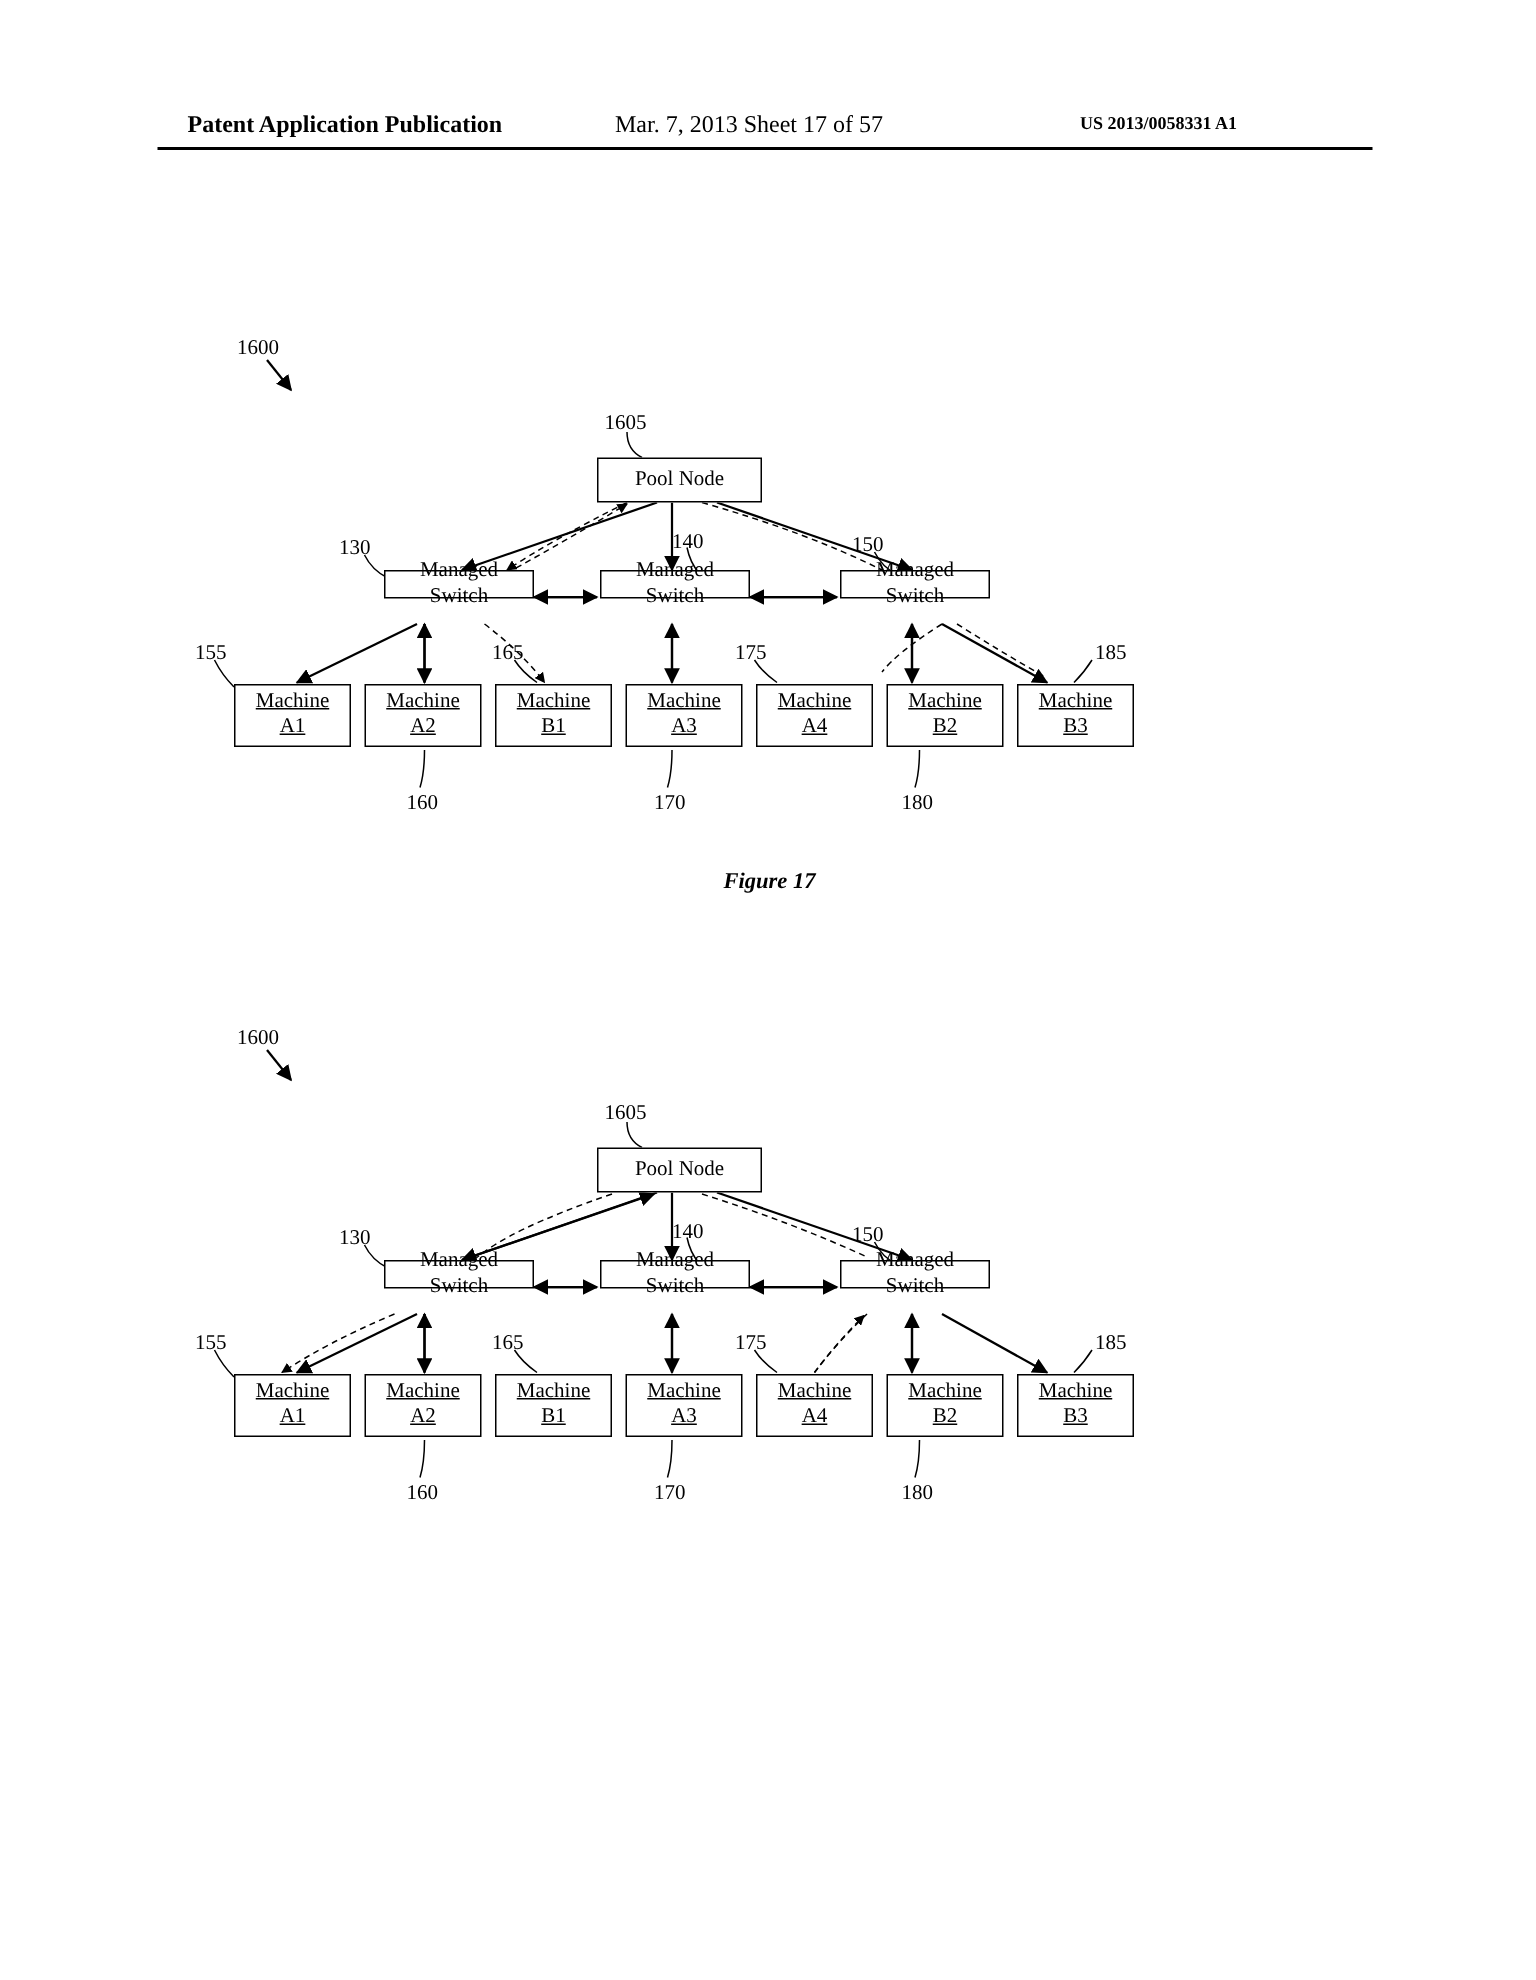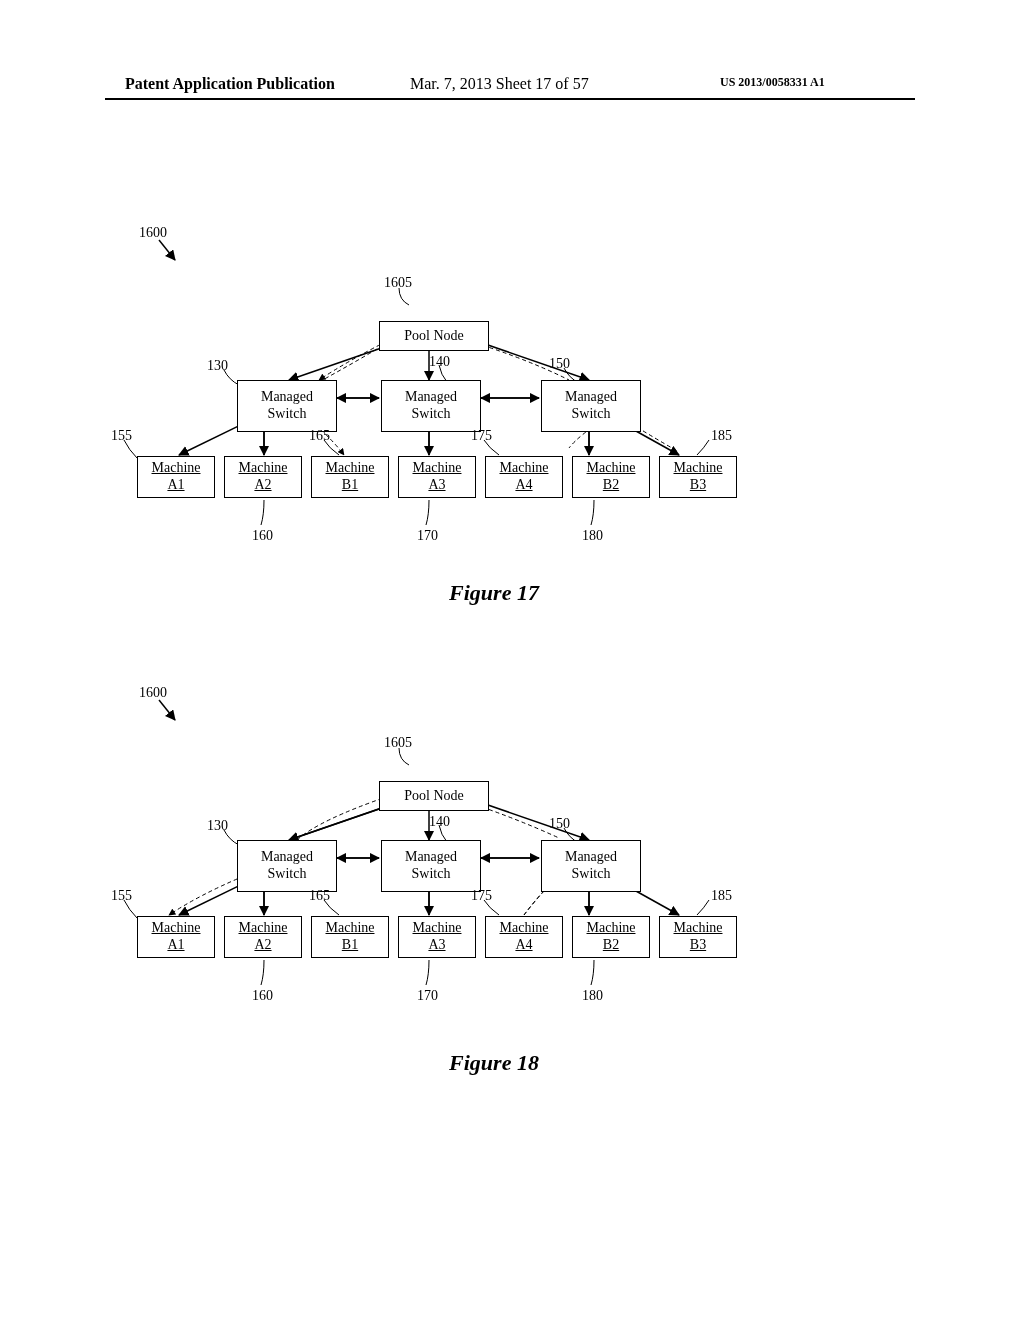--- a/index.html
+++ b/index.html
@@ -3,31 +3,31 @@
 <meta charset="utf-8">
 <style>
   * { margin: 0; padding: 0; box-sizing: border-box; }
   body { font-family: "Times New Roman", serif; background: #fff; width: 1024px; height: 1320px; position: relative; }
   .page { position: absolute; top: 0; left: 0; width: 1024px; height: 1320px; }
   .header-line { position: absolute; top: 98px; left: 105px; width: 810px; border-top: 2px solid #000; }
   .hdr-left { position: absolute; left: 105px; top: 75px; font-weight: bold; font-size: 16px; margin-left: 20px; }
   .hdr-mid { position: absolute; left: 410px; top: 75px; font-size: 16px; text-align: right; }
   .hdr-right { position: absolute; left: 720px; top: 75px; font-weight: bold; font-size: 12px; }
 
-  .figure { position: absolute; left: 89px; width: 810px; }
+  .figure { position: absolute; left: 108px; width: 810px; }
   .fig1 { top: 220px; height: 380px; }
   .fig2 { top: 680px; height: 420px; }
 
   .box { position: absolute; border: 1.5px solid #000; background: #fff; text-align: center; display: flex; flex-direction: column; justify-content: center; align-items: center; font-size: 14px; line-height: 1.2; }
-  .pool { width: 110px; height: 30px; margin-top: 16px; }
-  .switch { width: 100px; height: 52px; }
+  .pool { width: 110px; height: 30px; }
+  .switch { width: 100px; height: 19px; }
   .machine { width: 78px; height: 42px; text-decoration: underline; }
 
   .label { position: absolute; font-size: 14px; }
-  .figcaption { position: absolute; width: 100%; text-align: center; font-style: italic; font-weight: bold; font-size: 22px; }
+  .figcaption { position: absolute; width: 100%; text-align: center; font-style: italic; font-weight: bold; font-size: 15px; }
 
   svg { position: absolute; top: 0; left: 0; }
 </style>
 </head>
 <body>
 
 <div class="page">
   <div class="hdr-left">Patent Application Publication</div>
   <div class="hdr-mid">Mar. 7, 2013  Sheet 17 of 57</div>
   <div class="hdr-right">US 2013/0058331 A1</div>
@@ -250,15 +250,14 @@
       </div>
     <div class="box machine" style="left:570px; top:236px;">
         <span style="white-space:pre-line;">Machine
 B3</span>
       </div>
 
     <div class="label" style="left:163px; top:308px;">160</div>
     <div class="label" style="left:328px; top:308px;">170</div>
     <div class="label" style="left:493px; top:308px;">180</div>
 
-    <div class="figcaption" style="top:370px;">Figure 18</div>
   </div>
 </div>
 
 </body></html>

